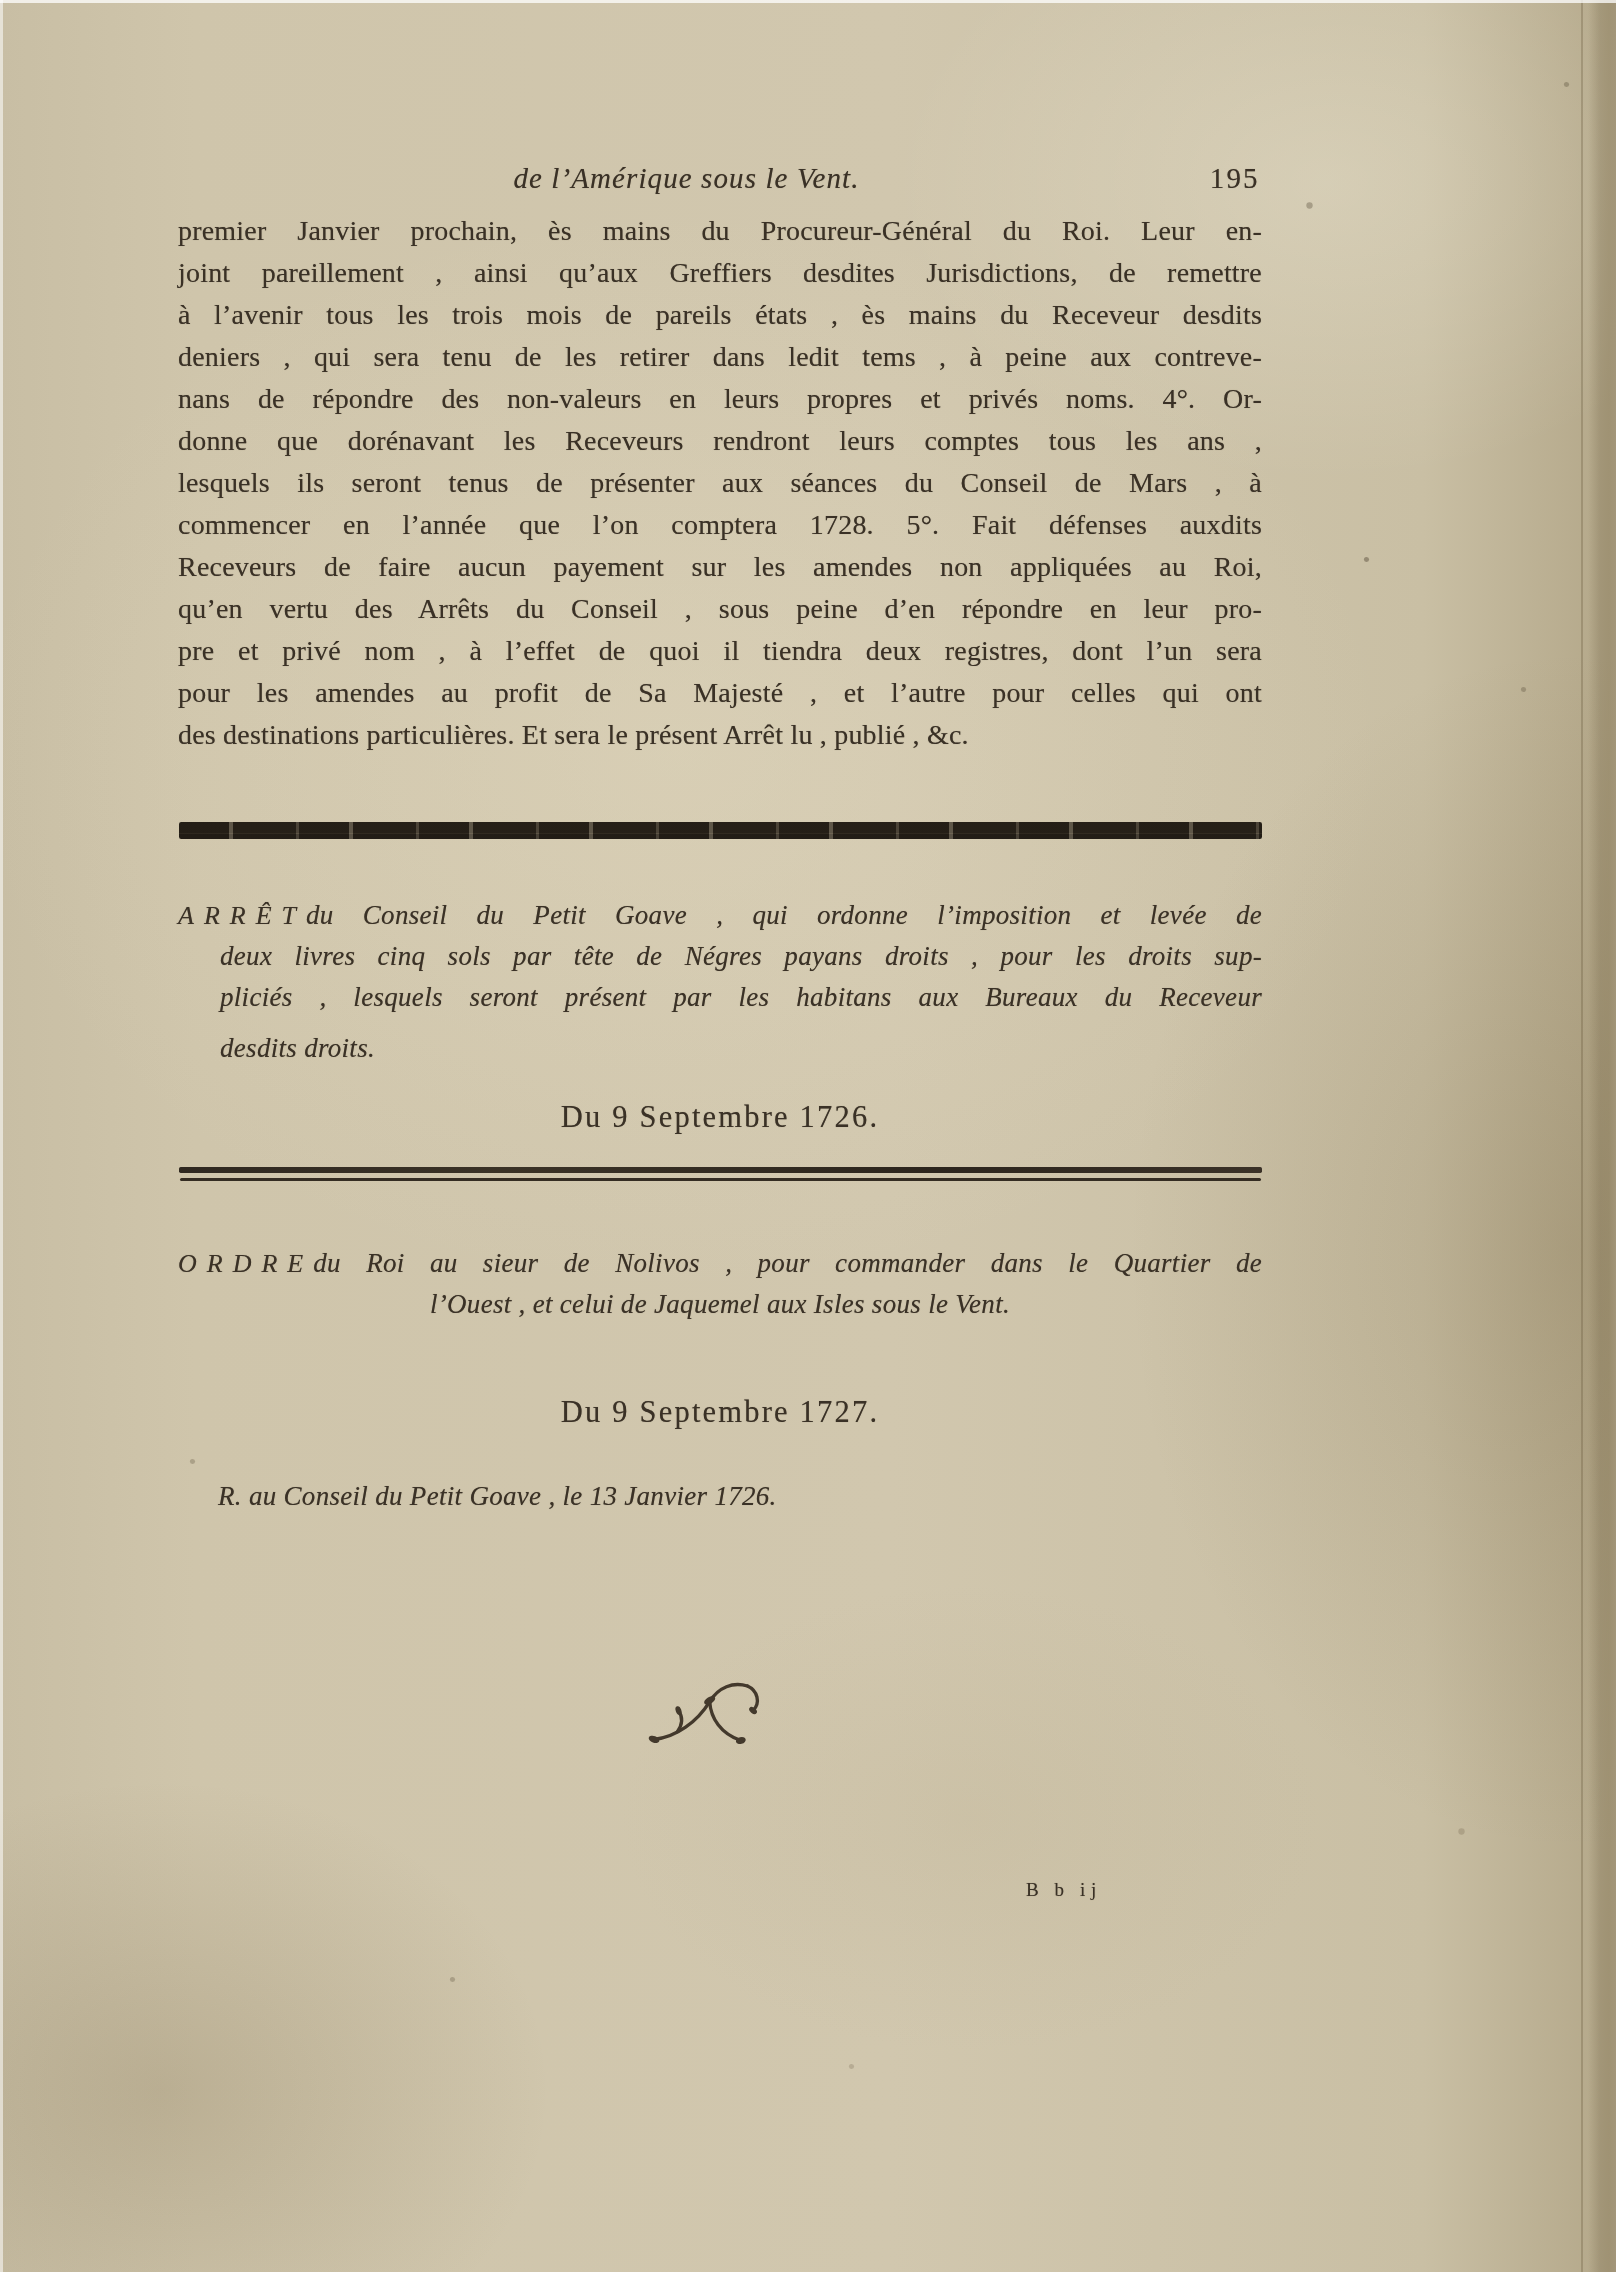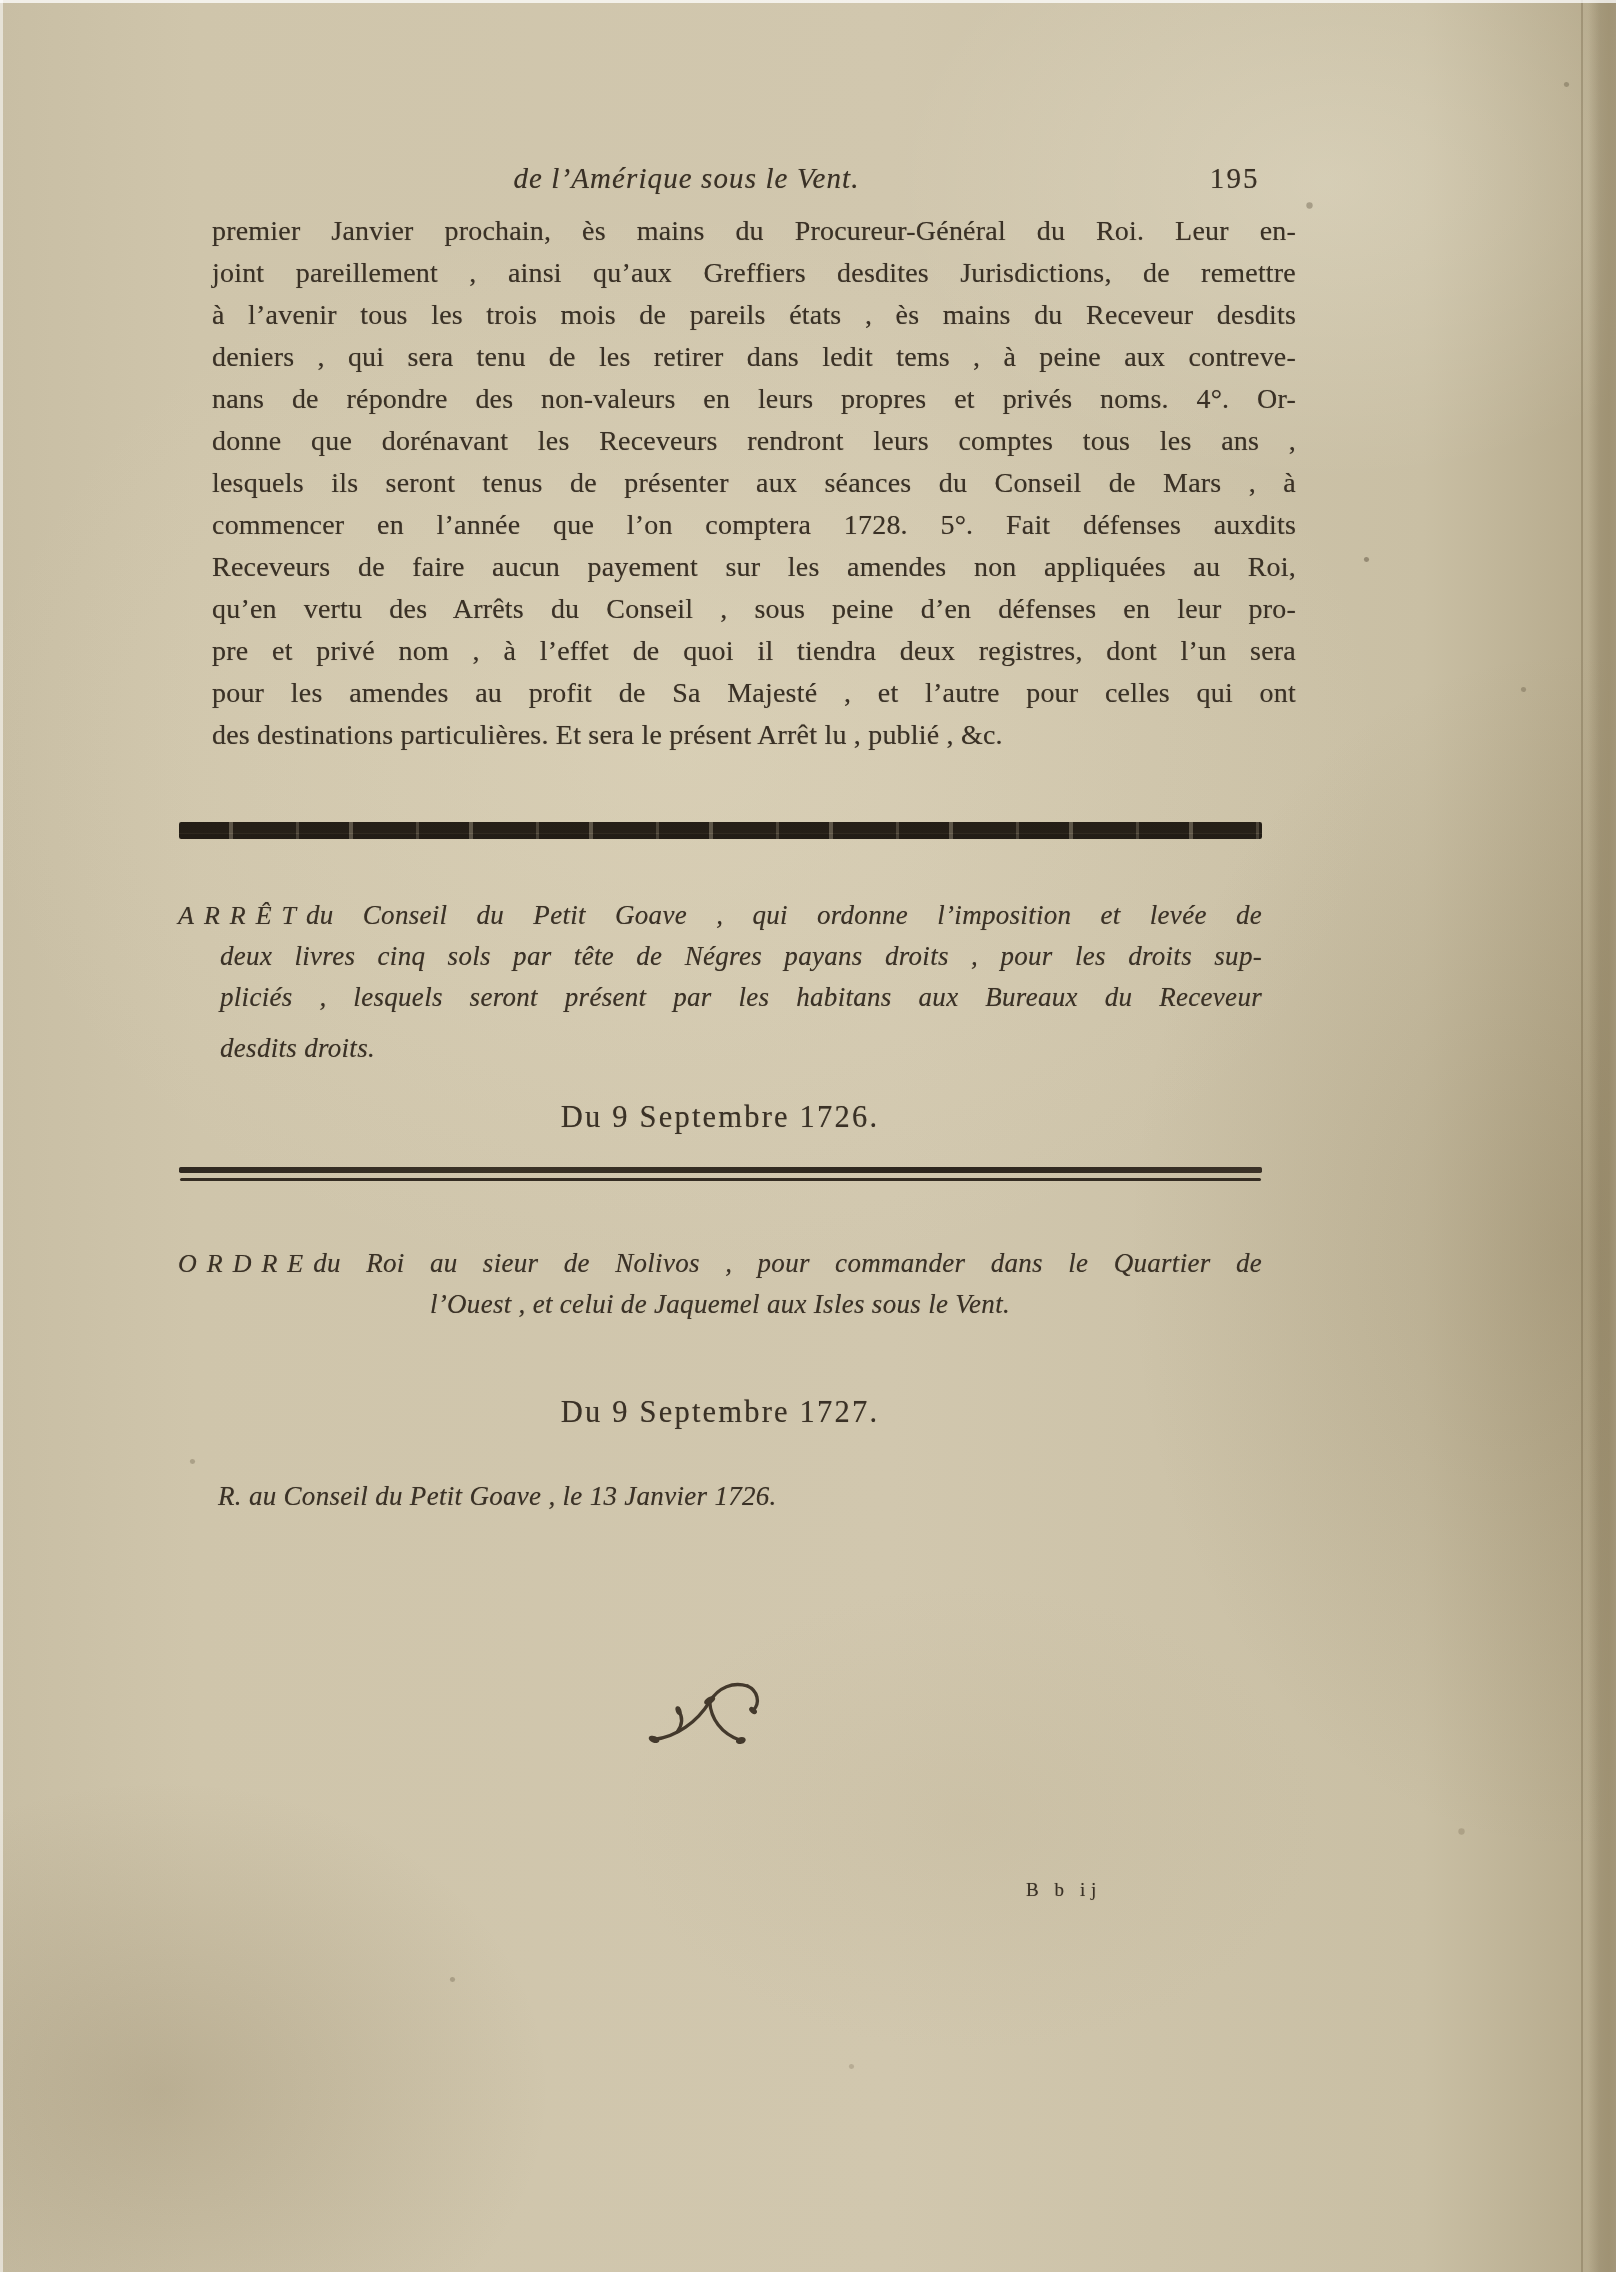--- a/index.html
+++ b/index.html
@@ -40,21 +40,21 @@
       1565px 83px 0 1.1px rgba(70,58,40,.30),
       850px 2065px 0 1.1px rgba(80,66,44,.20);
   }
 
   
   .running-head{position:absolute;left:178px;top:162px;width:1084px;height:39px;font-size:29px;}
   .head-title{position:absolute;left:0;right:67px;text-align:center;font-style:italic;letter-spacing:1.1px;}
   .page-number{position:absolute;right:2.2px;top:0;font-style:normal;letter-spacing:2.2px;}
 
   
-  .body-par{position:absolute;left:178px;top:210px;width:1084px;font-size:28px;line-height:42px;letter-spacing:0.2px;margin-left:34px;}
+  .body-par{position:absolute;left:178px;top:210px;width:1084px;font-size:28px;line-height:42px;letter-spacing:0.2px;}
   .bl{text-align:justify;text-align-last:justify;white-space:normal;}
   .bl.lastline{text-align:left;text-align-last:auto;}
 
   
   .rule1{position:absolute;left:179px;top:822px;width:1083px;height:16.7px;border-radius:2.2px;
     background:
       repeating-linear-gradient(90deg, rgba(20,16,10,.5) 0 50px, rgba(205,196,170,.28) 50px 54px, rgba(20,16,10,.45) 54px 117px, rgba(205,196,170,.15) 117px 120px),
       linear-gradient(180deg,#352d23 0 11px,#4a4133 11px 12.2px,#2f2820 12.2px 16.7px);
   }
   .rule2{position:absolute;left:179px;top:1167px;width:1083px;height:14.4px;}
@@ -97,21 +97,21 @@
   <div class="body-par ink">
     <div class="bl">premier Janvier prochain, ès mains du Procureur-Général du Roi. Leur en-</div>
     <div class="bl">joint pareillement , ainsi qu’aux Greffiers desdites Jurisdictions, de remettre</div>
     <div class="bl">à l’avenir tous les trois mois de pareils états , ès mains du Receveur desdits</div>
     <div class="bl">deniers , qui sera tenu de les retirer dans ledit tems , à peine aux contreve-</div>
     <div class="bl">nans de répondre des non-valeurs en leurs propres et privés noms. 4°. Or-</div>
     <div class="bl">donne que dorénavant les Receveurs rendront leurs comptes tous les ans ,</div>
     <div class="bl">lesquels ils seront tenus de présenter aux séances du Conseil de Mars , à</div>
     <div class="bl">commencer en l’année que l’on comptera 1728. 5°. Fait défenses auxdits</div>
     <div class="bl">Receveurs de faire aucun payement sur les amendes non appliquées au Roi,</div>
-    <div class="bl">qu’en vertu des Arrêts du Conseil , sous peine d’en défenses en leur pro-</div>
+    <div class="bl">qu’en vertu des Arrêts du Conseil , sous peine d’en répondre en leur pro-</div>
     <div class="bl">pre et privé nom , à l’effet de quoi il tiendra deux registres,  dont l’un sera</div>
     <div class="bl">pour les amendes au profit de Sa Majesté , et l’autre pour celles qui ont</div>
     <div class="bl lastline">des destinations particulières. Et sera le présent Arrêt lu , publié , &amp;c.</div>
   </div>
 
   <div class="rule1"></div>
 
   <div class="sec sec1 ink">
     <div class="sl">
       <span class="lead">ARRÊT</span><span>du Conseil du Petit Goave , qui ordonne l’imposition et levée de</span>

